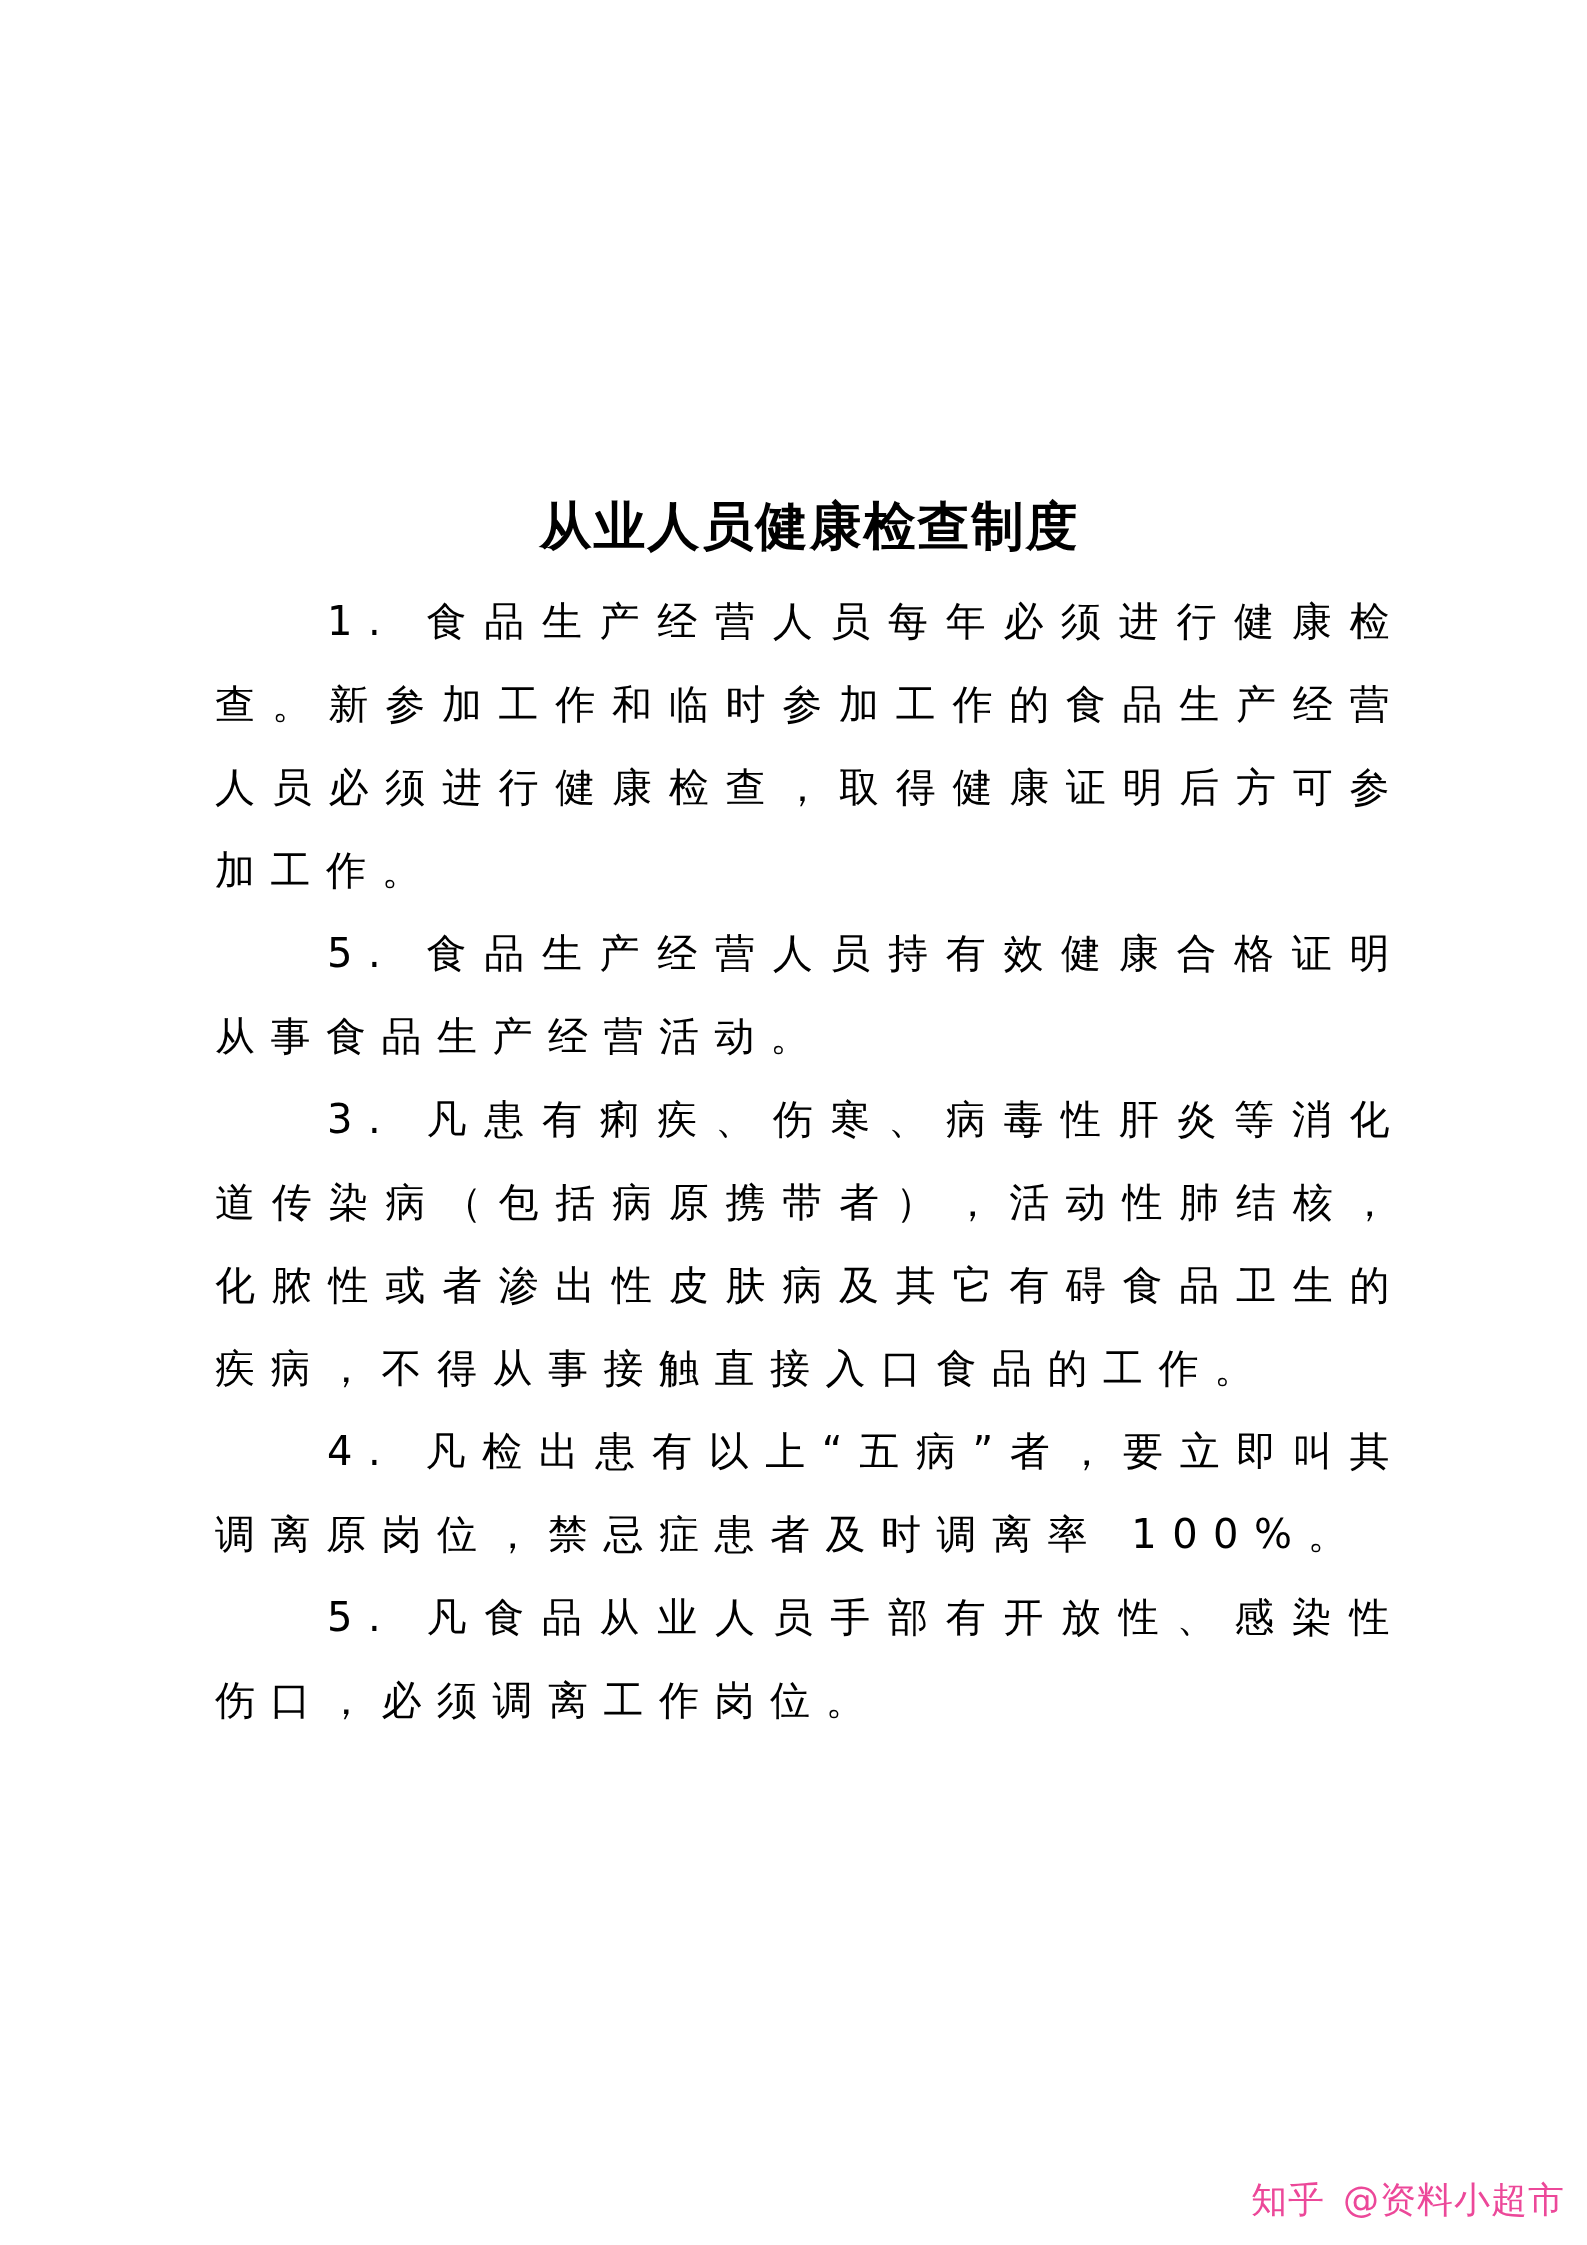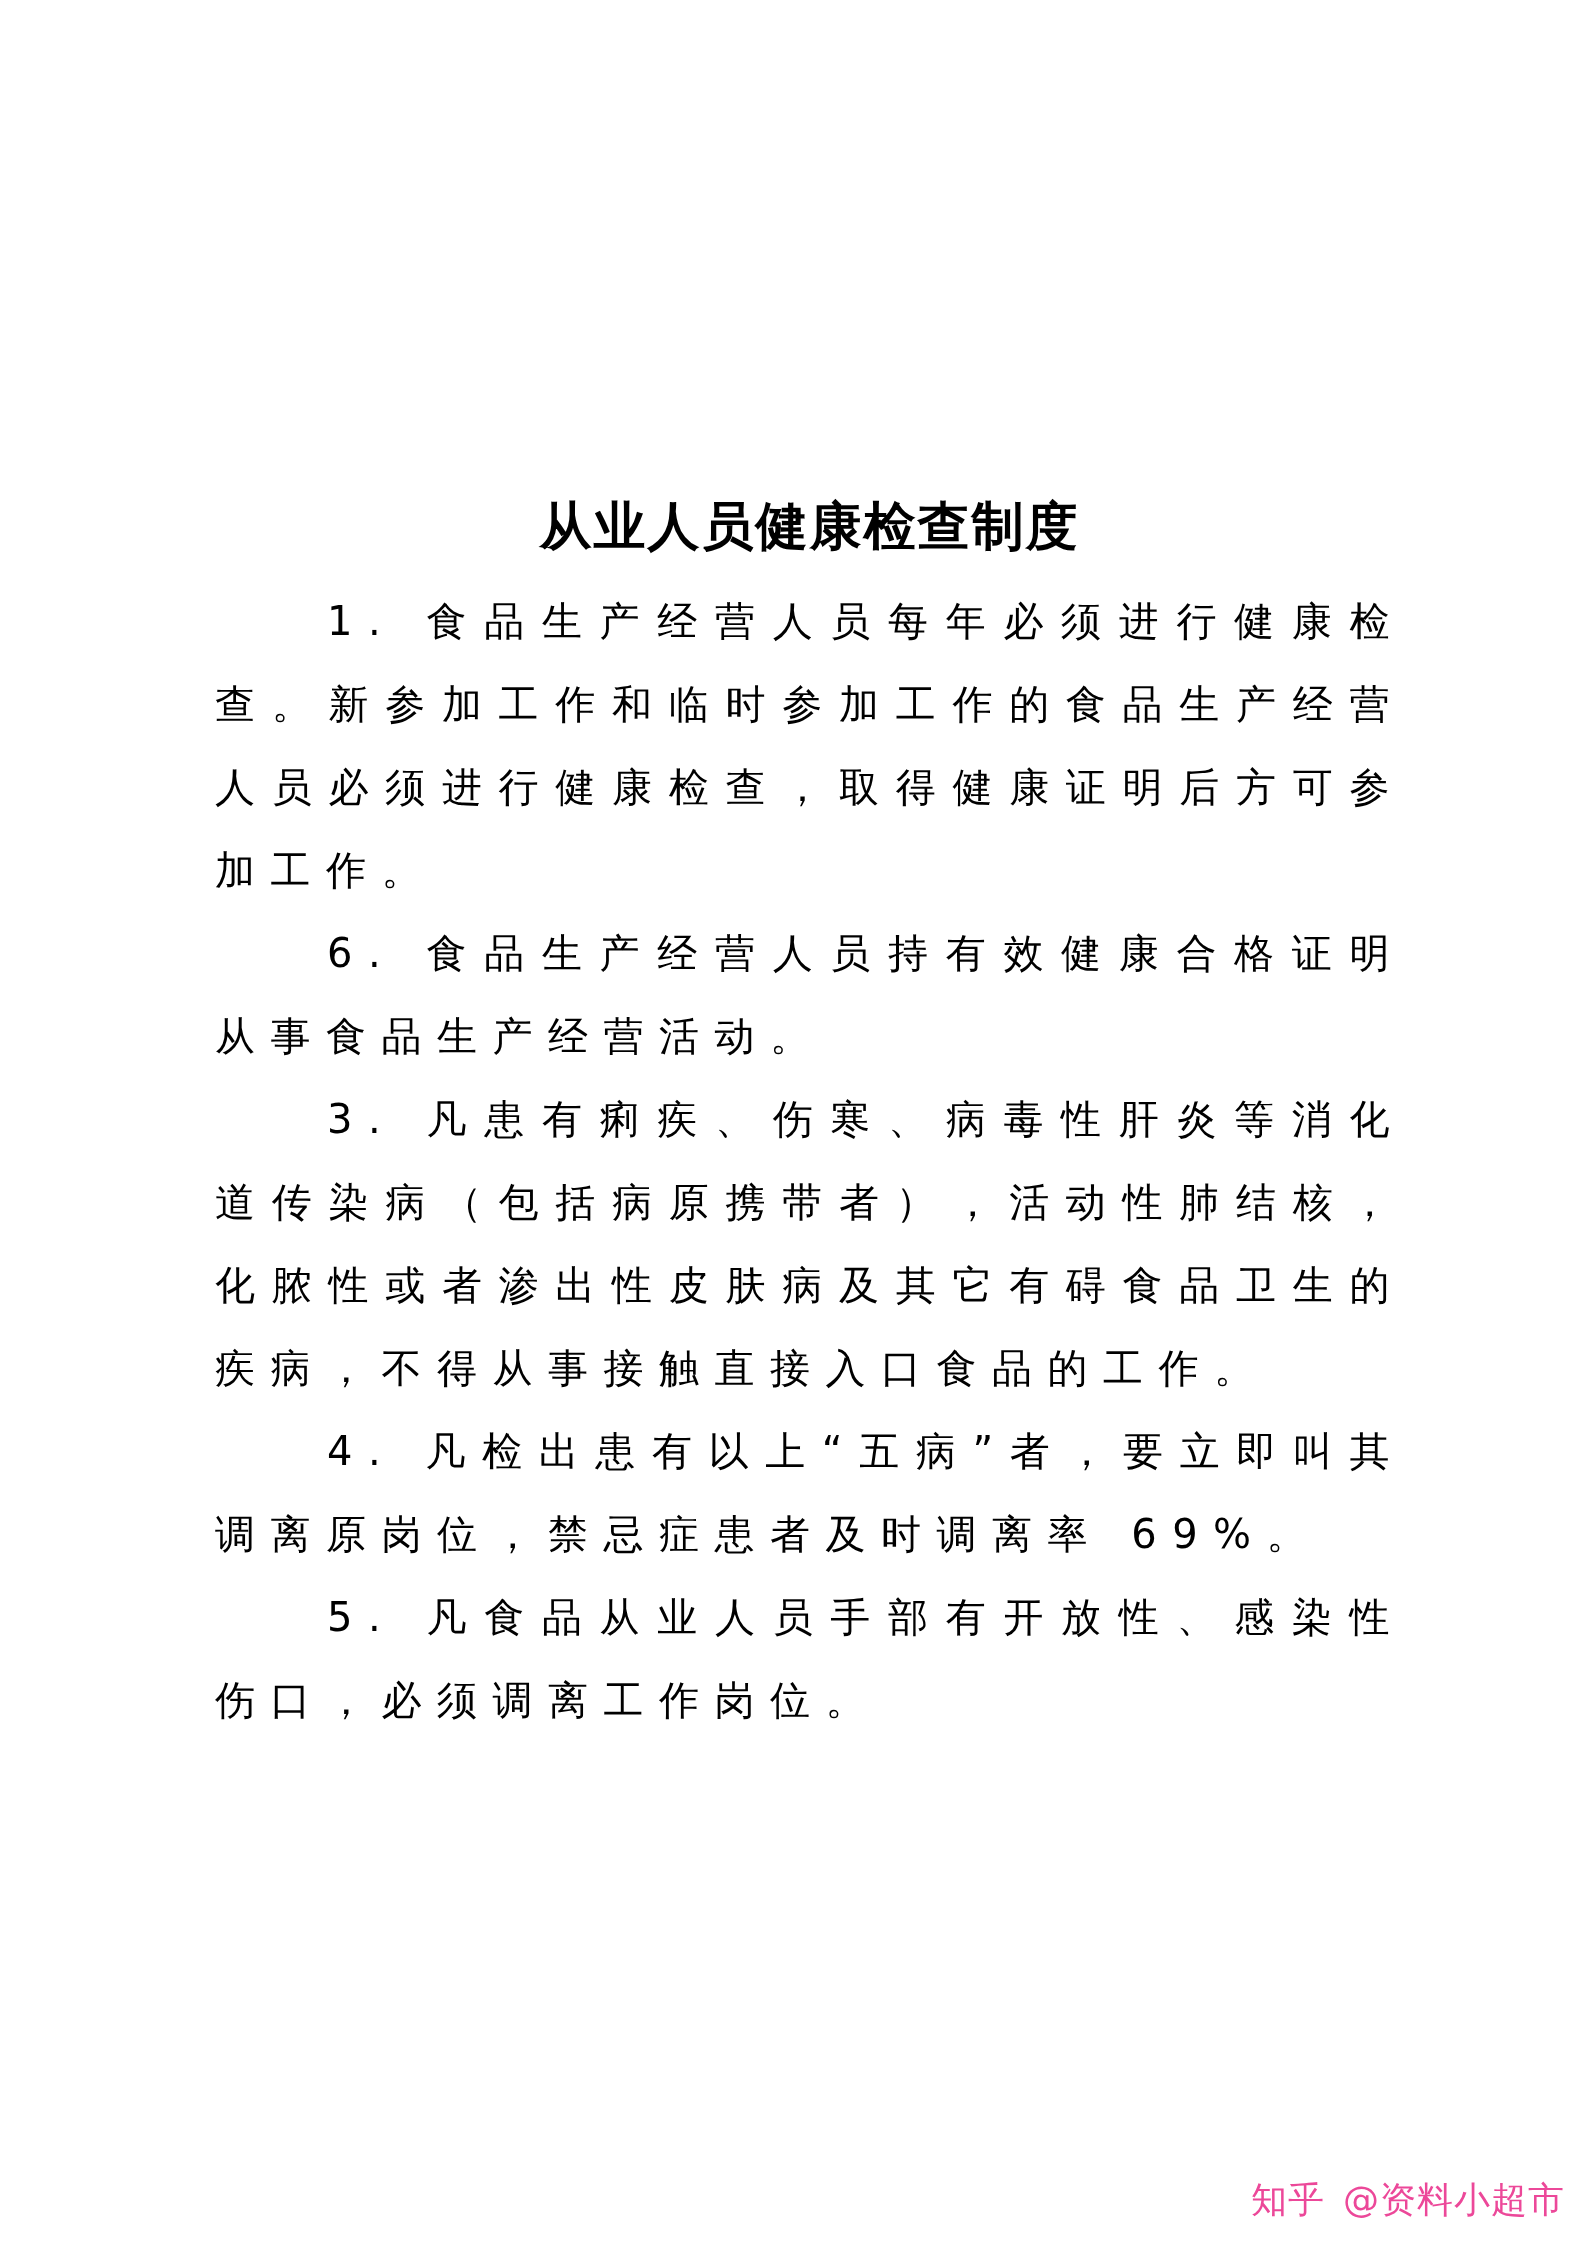--- a/index.html
+++ b/index.html
@@ -65,22 +65,22 @@
     .watermark .wm-sep { display: inline-block; width: 18px; }
   </style>
 </head>
 <body>
 
 <div class="page">
   <h1 class="doc-title">从业人员健康检查制度</h1>
 
   <div class="doc-body">
     <p class="clause">1. 食品生产经营人员每年必须进行健康检查。新参加工作和临时参加工作的食品生产经营人员必须进行健康检查，取得健康证明后方可参加工作。</p>
-    <p class="clause">6. 食品生产经营人员持有效健康合格证明从事食品生产经营活动。</p>
+    <p class="clause">5. 食品生产经营人员持有效健康合格证明从事食品生产经营活动。</p>
     <p class="clause">3. 凡患有痢疾、伤寒、病毒性肝炎等消化道传染病（包括病原携带者），活动性肺结核，化脓性或者渗出性皮肤病及其它有碍食品卫生的疾病，不得从事接触直接入口食品的工作。</p>
-    <p class="clause">4. 凡检出患有以上“五病”者，要立即叫其调离原岗位，禁忌症患者及时调离率 69%。</p>
+    <p class="clause">4. 凡检出患有以上“五病”者，要立即叫其调离原岗位，禁忌症患者及时调离率 100%。</p>
     <p class="clause">5. 凡食品从业人员手部有开放性、感染性伤口，必须调离工作岗位。</p>
   </div>
 
   <div class="watermark">
     <span>知乎</span><span class="wm-sep"></span><span>@资料小超市</span>
   </div>
 </div>
 
 </body></html>

